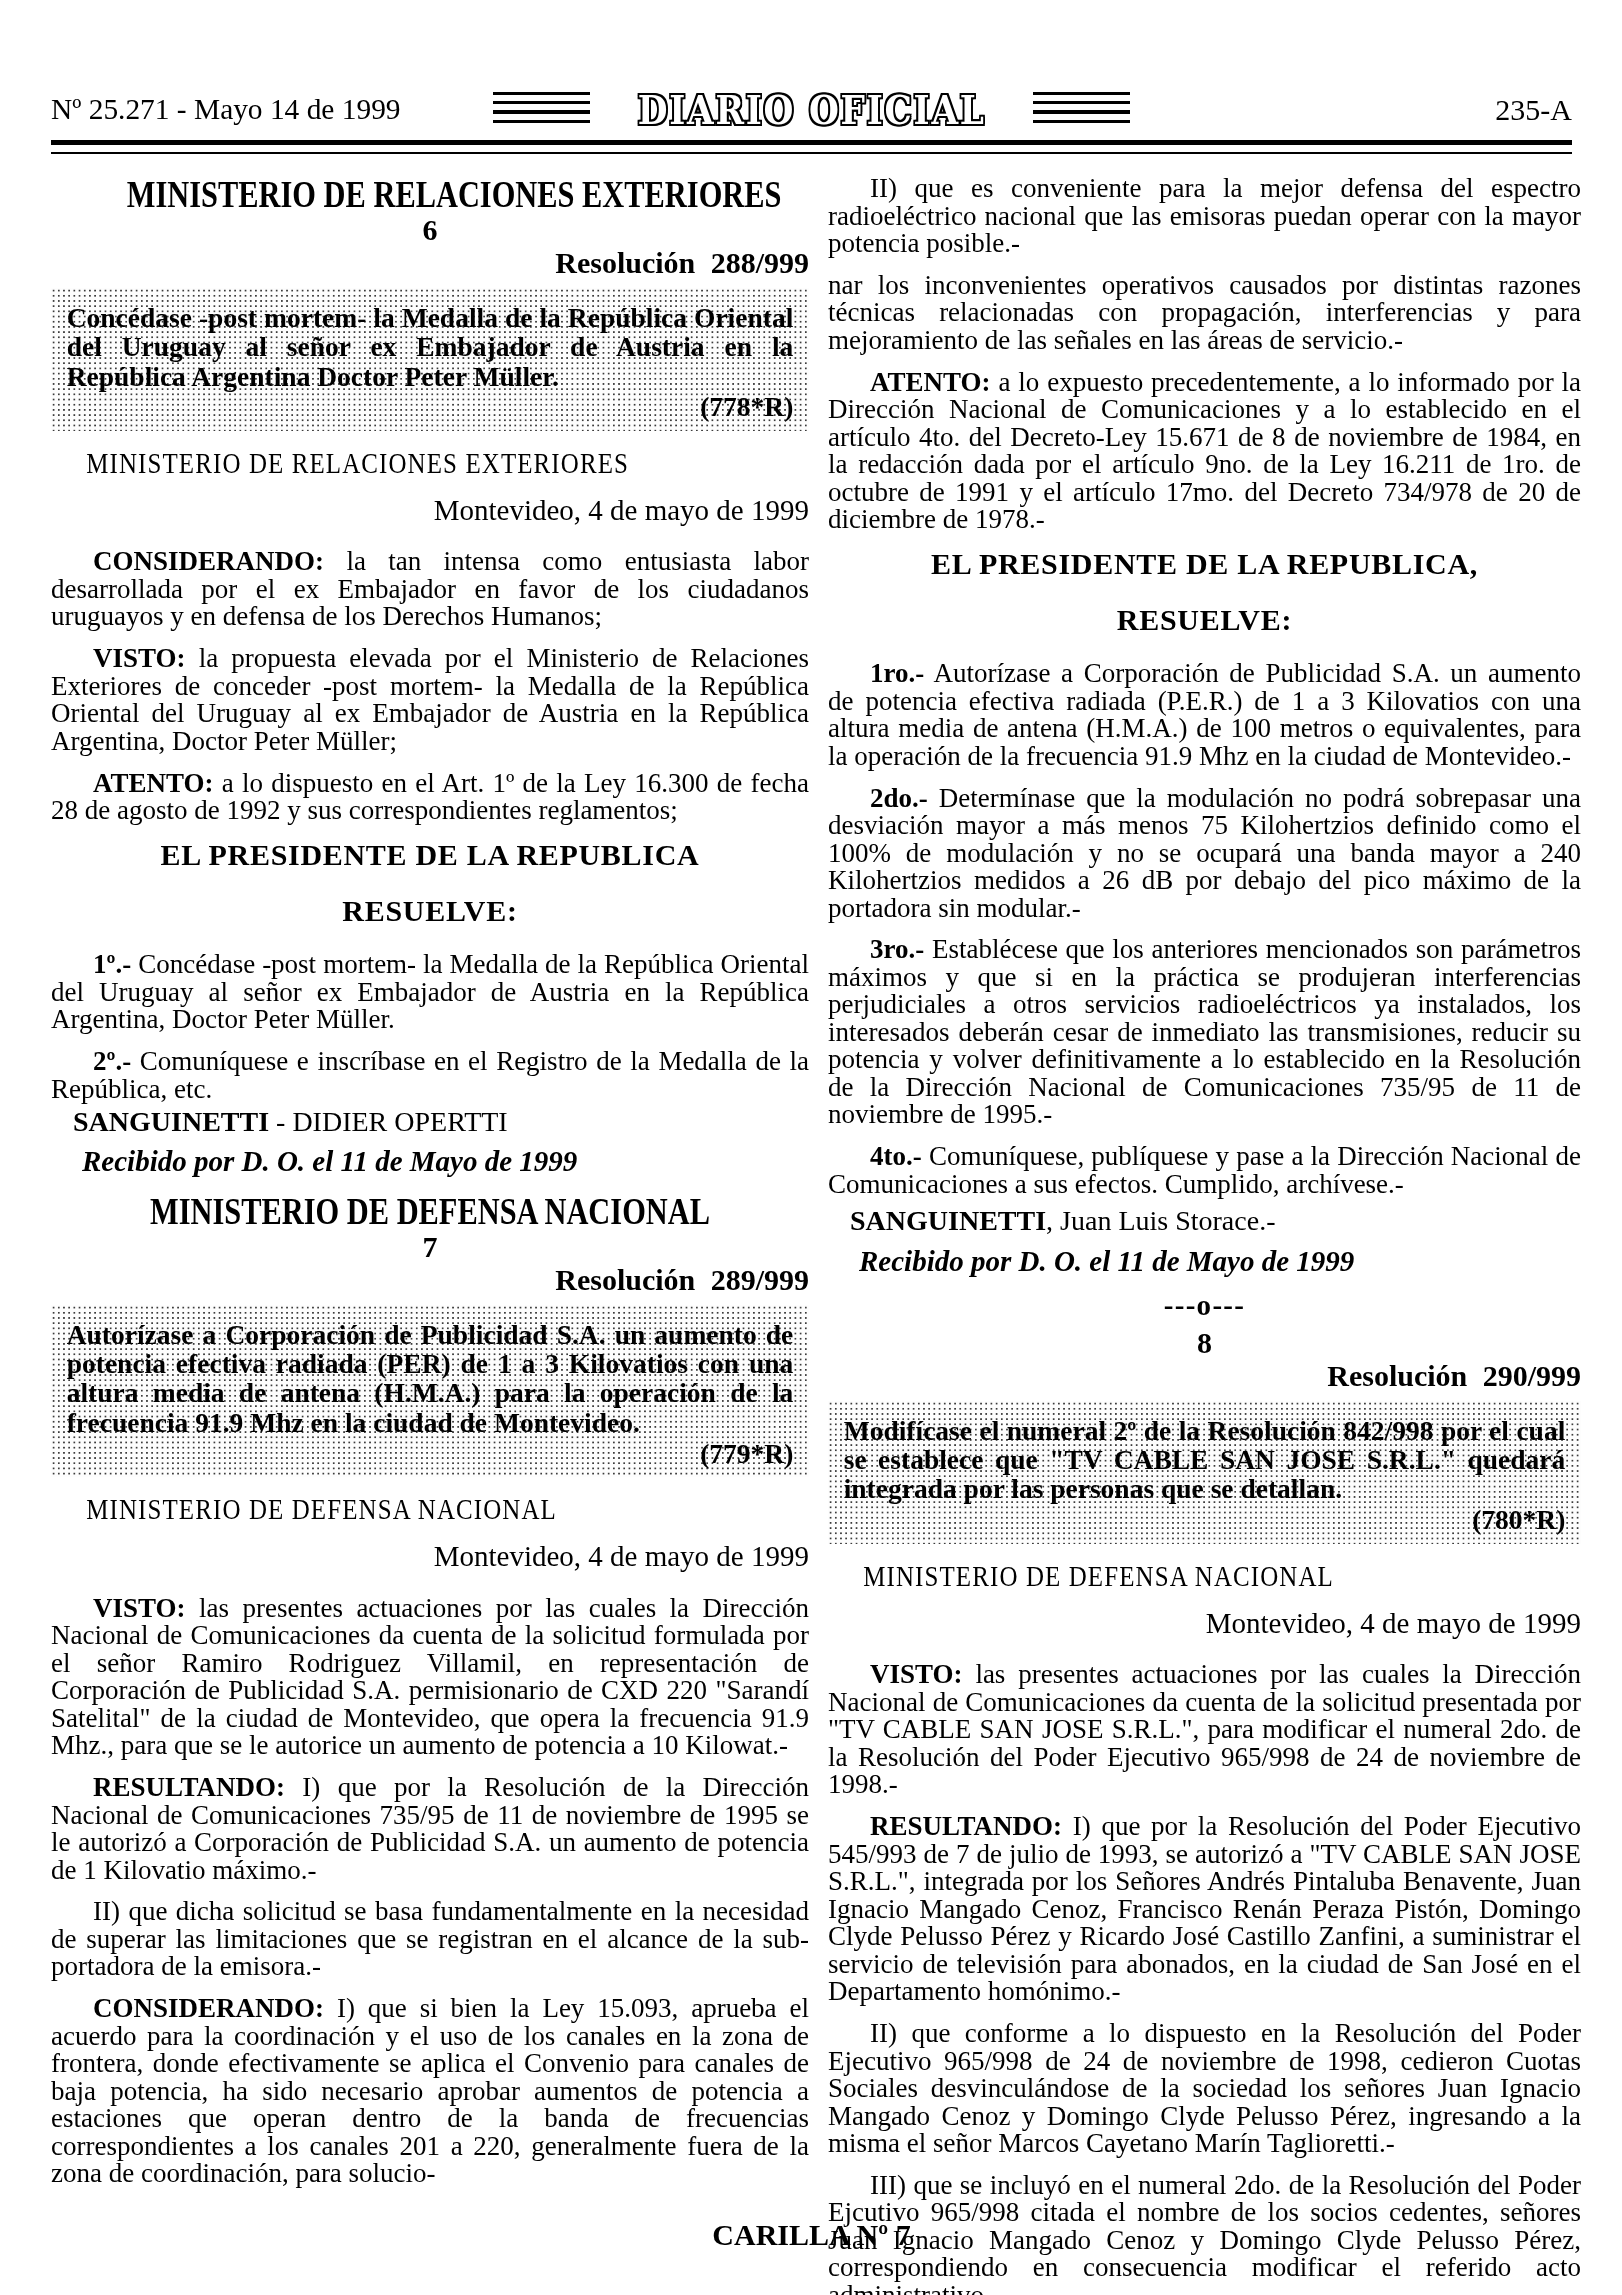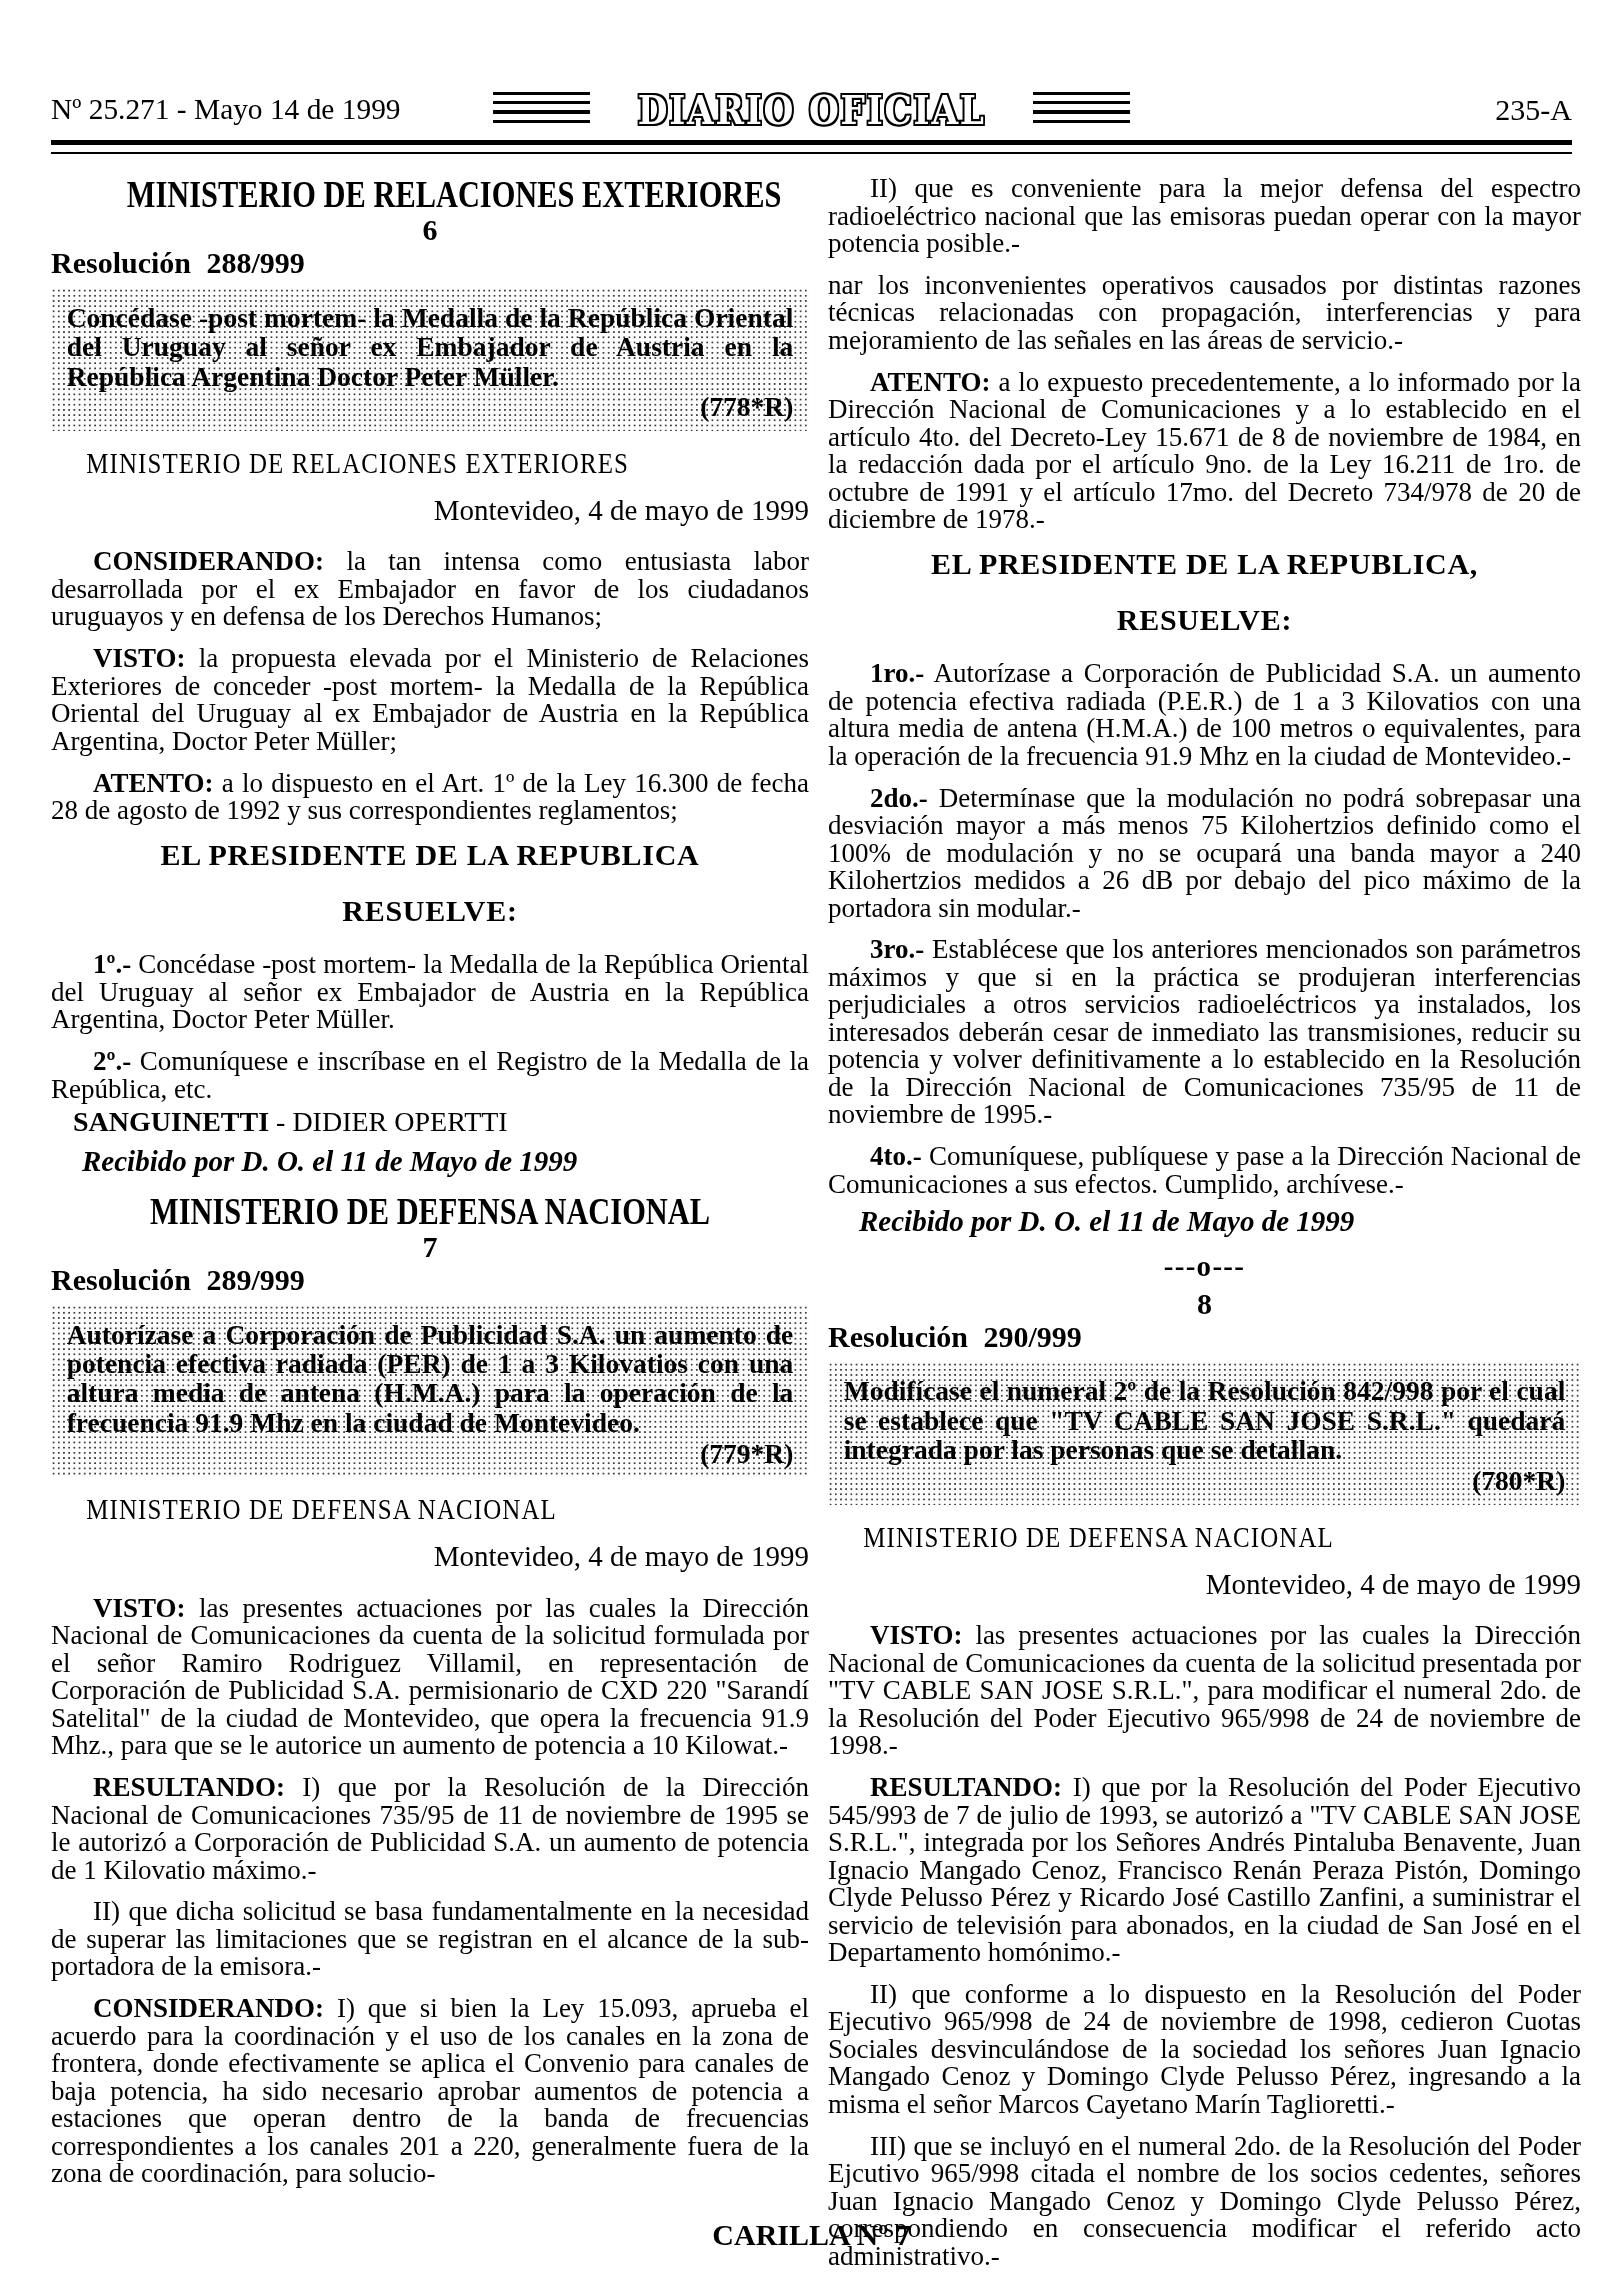--- a/index.html
+++ b/index.html
@@ -32,21 +32,21 @@
   
   .col{position:absolute;top:175px;width:758px;}
   .col-left{left:51px;}
   .col-right{left:828px;width:753px;}
   
   .ministry{
     font-size:38px;line-height:39px;font-weight:bold;text-align:center;margin:0;
     white-space:nowrap;transform:scaleX(0.80);transform-origin:center top;
   }
   .itemnum{font-size:30px;font-weight:bold;text-align:center;line-height:30px;margin:1.3px 0 0 0;}
-  .restitle{font-size:30px;font-weight:bold;text-align:left;line-height:30px;margin:2.6px 0 10.5px 0;word-spacing:7.9px;}
+  .restitle{font-size:30px;font-weight:bold;text-align:right;line-height:30px;margin:2.6px 0 10.5px 0;word-spacing:7.9px;}
   .summary{
     margin:0 0 17px 0;padding:14.4px 15.7px 9.2px 15.7px;
     font-weight:bold;font-size:27.5px;line-height:29.4px;text-align:justify;
     background-color:#fdfdfd;
     background-image:radial-gradient(circle,#3c3c3c 0.9px,transparent 1px);
     background-size:5.2px 5.2px;
   }
   .summary-ref{margin-top:1.3px;text-align:right;}
   .subministry{
     font-size:29px;line-height:30px;letter-spacing:1.3px;padding-left:41px;margin:0 0 17px 0;
@@ -130,20 +130,21 @@
     <p class="body"><b>ATENTO:</b><span> a lo expuesto precedentemente, a lo informado por la Dirección Nacional de Comunicaciones y a lo establecido en el artículo 4to. del Decreto-Ley 15.671 de 8 de noviembre de 1984, en la redacción dada por el artículo 9no. de la Ley 16.211 de 1ro. de octubre de 1991 y el artículo 17mo. del Decreto 734/978 de 20 de diciembre de 1978.-</span></p>
 
     <div class="heading">EL PRESIDENTE DE LA REPUBLICA,</div>
     <div class="heading">RESUELVE:</div>
 
     <p class="body"><b>1ro.-</b><span> Autorízase a Corporación de Publicidad S.A. un aumento de potencia efectiva radiada (P.E.R.) de 1 a 3 Kilovatios con una altura media de antena (H.M.A.) de 100 metros o equivalentes, para la operación de la frecuencia 91.9 Mhz en la ciudad de Montevideo.-</span></p>
     <p class="body"><b>2do.-</b><span> Determínase que la modulación no podrá sobrepasar una desviación mayor a más menos 75 Kilohertzios definido como el 100% de modulación y no se ocupará una banda mayor a 240 Kilohertzios medidos a 26 dB por debajo del pico máximo de la portadora sin modular.-</span></p>
     <p class="body"><b>3ro.-</b><span> Establécese que los anteriores mencionados son parámetros máximos y que si en la práctica se produjeran interferencias perjudiciales a otros servicios radioeléctricos ya instalados, los interesados deberán cesar de inmediato las transmisiones, reducir su potencia y volver definitivamente a lo establecido en la Resolución de la Dirección Nacional de Comunicaciones 735/95 de 11 de noviembre de 1995.-</span></p>
     <p class="body" style="margin-bottom:8px;"><b>4to.-</b><span> Comuníquese, publíquese y pase a la Dirección Nacional de Comunicaciones a sus efectos. Cumplido, archívese.-</span></p>
 
+    <div class="signature"><b>SANGUINETTI</b><span>, Juan Luis Storace.-</span></div>
     <div class="received">Recibido por D. O. el 11 de Mayo de 1999</div>
     <div class="separator">---o---</div>
 
     <div class="itemnum">8</div>
     <div class="restitle">Resolución 290/999</div>
 
     <div class="summary">
       <div class="summary-text">Modifícase el numeral 2º de la Resolución 842/998 por el cual se establece que "TV CABLE SAN JOSE S.R.L." quedará integrada por las personas que se detallan.</div>
       <div class="summary-ref">(780*R)</div>
     </div>

